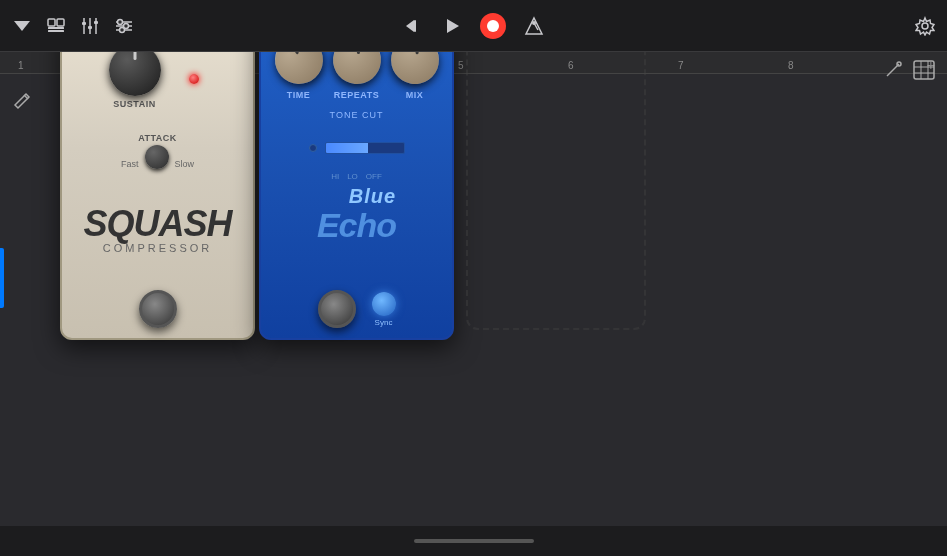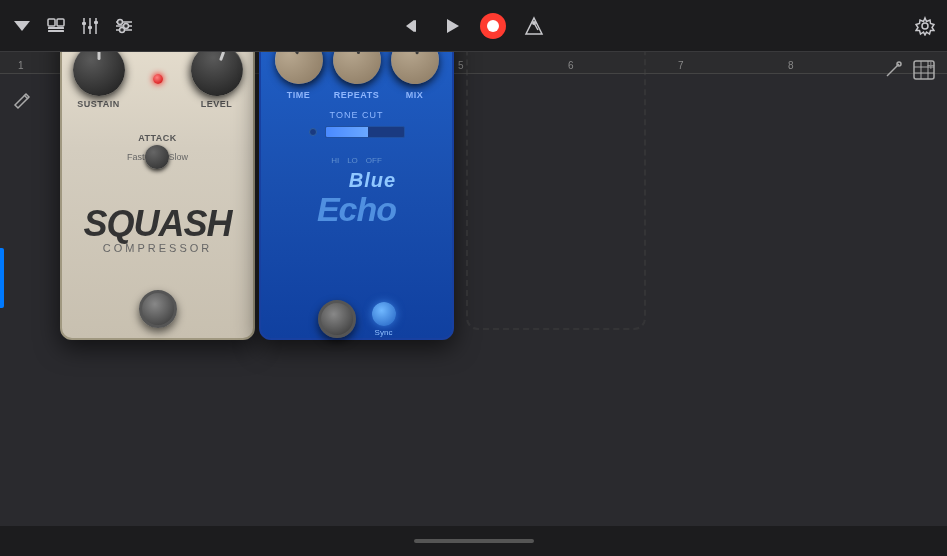--- a/index.html
+++ b/index.html
@@ -221,21 +221,22 @@
       font-size: 9px;
       color: #555;
       letter-spacing: 0.5px;
       text-transform: uppercase;
       font-weight: 600;
       margin-bottom: 2px;
     }
 
     .attack-row {
       display: flex;
-      align-items: center;
+      align-items: flex-end;
+      gap: 6px;
     }
 
     .attack-text {
       font-size: 9px;
       color: #666;
     }
 
     .mini-knob {
       width: 24px;
       height: 24px;
@@ -281,21 +282,21 @@
     
     .pedal-echo {
       width: 195px;
       height: 320px;
       background: linear-gradient(180deg, #2060c8 0%, #1a50b0 50%, #1040a0 100%);
       border-radius: 12px;
       position: relative;
       display: flex;
       flex-direction: column;
       align-items: center;
-      padding: 14px 10px 0;
+      padding: 14px 10px 10px;
       box-shadow: 0 8px 24px rgba(0,0,0,0.6), inset 0 1px 0 rgba(100,150,255,0.3);
       border: 2px solid #1840a0;
       margin-left: 4px;
     }
 
     .echo-knobs-row {
       display: flex;
       align-items: flex-end;
       justify-content: center;
       gap: 10px;
@@ -339,21 +340,21 @@
       flex-direction: column;
       align-items: center;
       margin-top: 6px;
     }
 
     .tone-cut-label {
       font-size: 9px;
       color: #90b8ff;
       letter-spacing: 1px;
       text-transform: uppercase;
-      margin-bottom: 4px;
+      margin-bottom: 20px;
     }
 
     .tone-cut-bar {
       width: 80px;
       height: 12px;
       background: #1a3a80;
       border-radius: 2px;
       overflow: hidden;
       border: 1px solid #2050a0;
     }
@@ -631,24 +632,20 @@
   <div class="pedals-area">
 
     <div class="pedal-squash">
 
       <div class="knobs-row">
         <div class="knob-container">
           <div class="knob knob-large"></div>
           <span class="knob-label">SUSTAIN</span>
         </div>
         <div class="led-red"></div>
-        <div class="knob-container">
-          <div class="knob knob-large" style="transform: rotate(20deg)"></div>
-          <span class="knob-label">LEVEL</span>
-        </div>
       </div>
 
       <div class="attack-section">
         <span class="attack-label">ATTACK</span>
         <div class="attack-row">
           <span class="attack-text">Fast</span>
           <div class="mini-knob"></div>
           <span class="attack-text">Slow</span>
         </div>
       </div>

